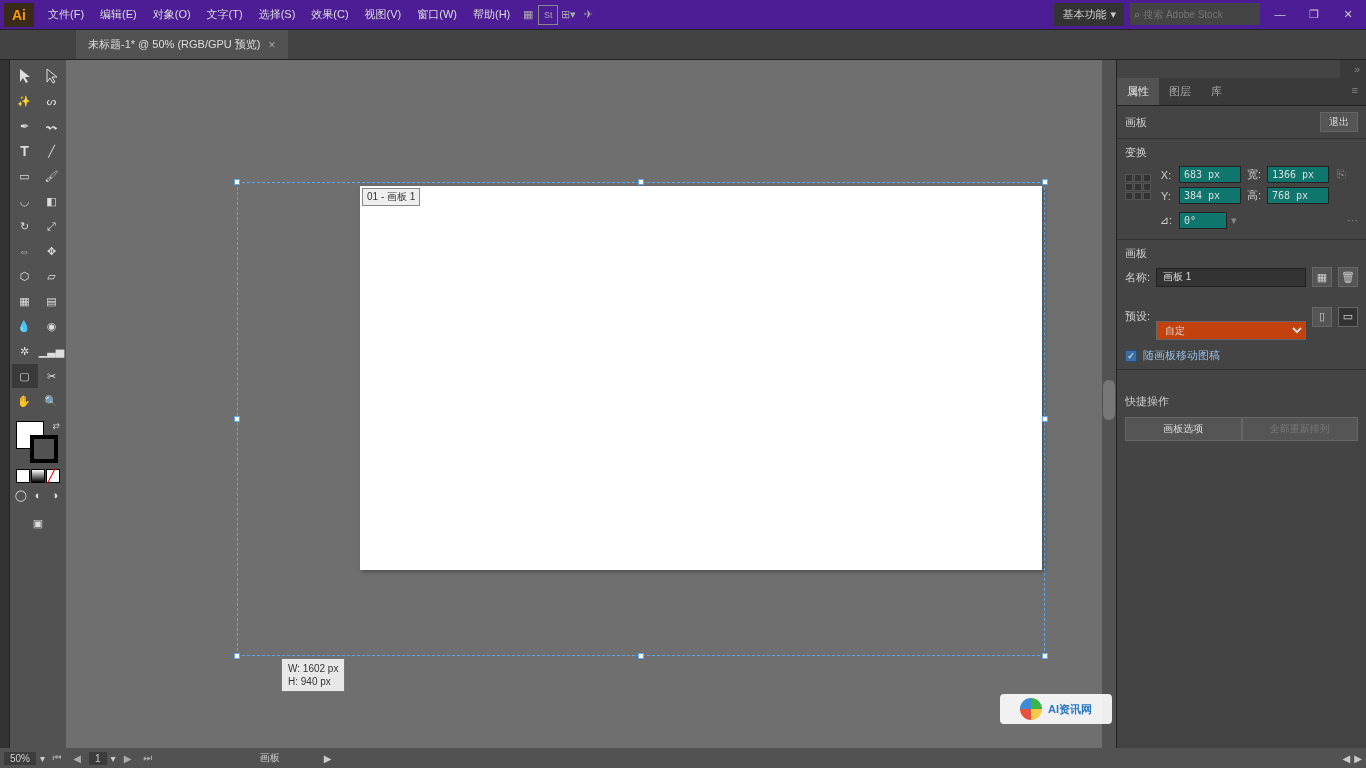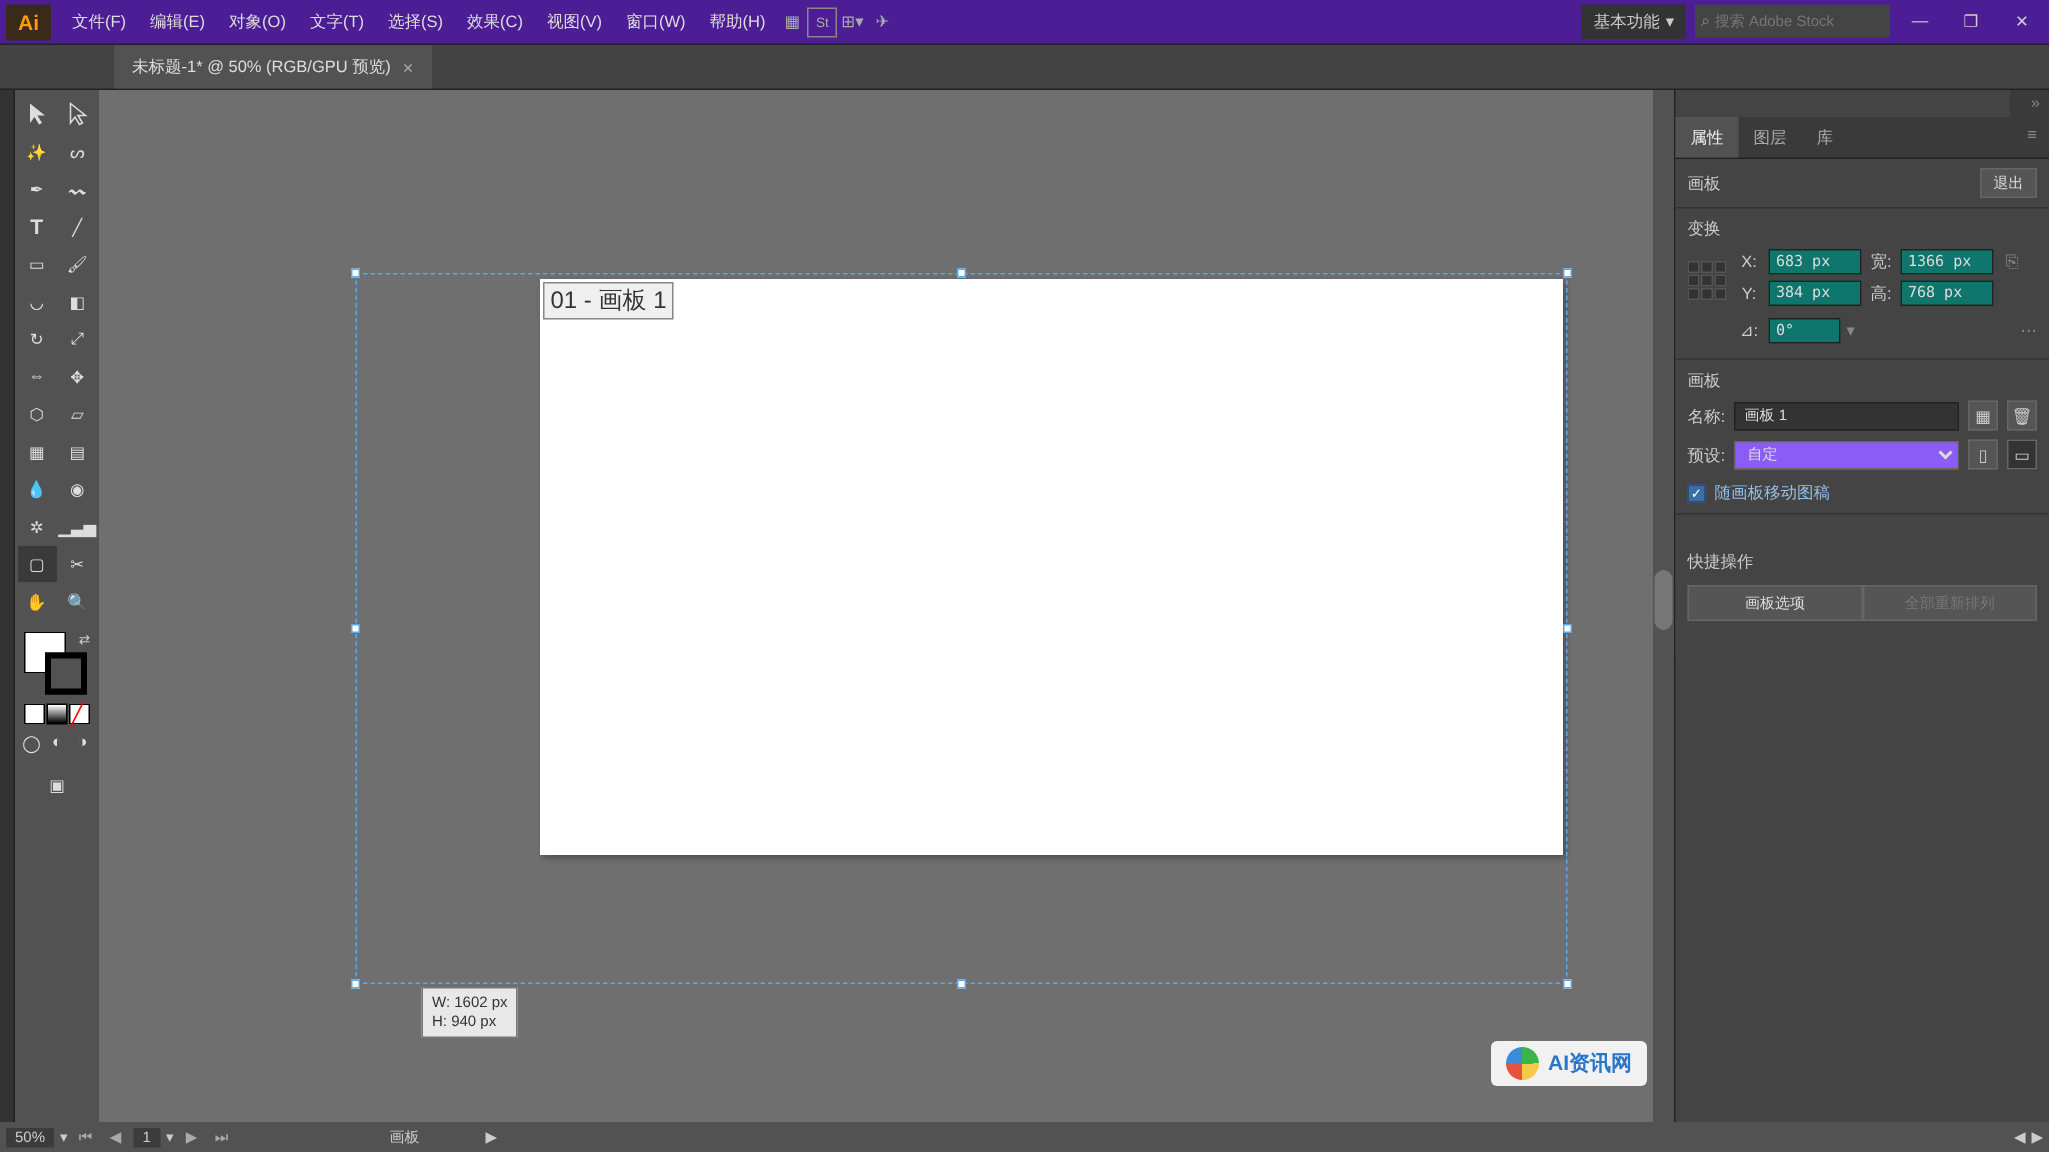--- a/index.html
+++ b/index.html
@@ -42,21 +42,21 @@
 .mini-swatches { display:flex; gap:1px; margin-bottom:4px; }
 .mini-sw { width:14px; height:14px; border:1px solid #000; }
 .draw-mode-row { display:flex; gap:1px; }
 .screen-mode { margin-top:8px; }
 
 
 .canvas-wrap { flex: 1; background: #6f6f6f; position: relative; overflow: hidden; }
 .artboard { position: absolute; background: #fff; box-shadow: 2px 2px 4px rgba(0,0,0,.3); left: 294px; top: 126px; width: 682px; height: 384px;}
 .selection-box { position: absolute; border: 1px dashed #5ba7e8; left: 171px; top: 122px; width: 808px; height: 474px;}
 .sel-handle { position: absolute; width: 6px; height: 6px; background: #fff; border: 1px solid #5ba7e8; }
-.artboard-label { position: absolute; background: #efefef; border: 1px solid #888; padding: 1px 4px; font-size: 16px; color: #333; left: 296px; top: 128px;}
+.artboard-label { position: absolute; background: #efefef; border: 1px solid #888; padding: 1px 4px; font-size: 10px; color: #333; left: 296px; top: 128px;}
 .size-tip { position: absolute; background: #e8e8e8; border: 1px solid #777; padding: 3px 6px; font-size: 10px; color: #333; line-height: 1.3; left: 215px; top: 598px;}
 .canvas-scroll-v { position:absolute; right:0; top:0; width:14px; height:100%; background:#525252; }
 .canvas-scroll-v .thumb { position:absolute; top:320px; width:12px; left:1px; height:40px; background:#777; border-radius:6px; }
 
 
 .status { height: 20px; background: #525252; display: flex; align-items: center; gap: 4px; padding: 0 4px; font-size: 10px; color: #ccc; }
 .status .field { background: #3c3c3c; padding: 1px 6px; }
 .status .nav-btn { width: 16px; height: 14px; display:flex; align-items:center; justify-content:center; color:#aaa; }
 .status .spacer { flex:1; }
 
@@ -72,29 +72,29 @@
 .t-row { display: flex; align-items: center; gap: 4px; margin-bottom: 4px; }
 .t-label { width: 18px; text-align: center; color: #ccc; }
 .t-input { width: 62px; background: #0f766e; border: 1px solid #222; color: #ddd; padding: 2px 4px; font-size: 10px; font-family: monospace; }
 .ref-grid { width: 26px; height: 26px; display:grid; grid-template-columns:repeat(3,1fr); grid-template-rows:repeat(3,1fr); gap:1px; margin-right:6px;}
 .ref-grid span { background:#333; border:1px solid #555; }
 .link-icon { color:#888; margin-left:4px; }
 .section { border-top: 1px solid #333; padding: 6px 8px; }
 .artboard-name-row { display: flex; align-items: center; gap: 6px; }
 .artboard-name-row input { flex: 1; background: #333; border: 1px solid #222; color: #ddd; padding: 3px 6px; font-size: 10px; }
 .preset-row { display: flex; align-items: center; gap: 6px; margin-top: 6px; }
-.preset-row select { flex:1; background:#8b5cf6; color:#ddd; border:1px solid #666; padding:2px 4px; font-size:10px; }
+.preset-row select { flex:1; background:#c2410c; color:#ddd; border:1px solid #666; padding:2px 4px; font-size:10px;margin-top:28px; }
 .orient-btn { width:20px; height:20px; background:#555; border:1px solid #666; display:flex; align-items:center; justify-content:center; }
 .checkbox-row { display:flex; align-items:center; gap:6px; margin-top:8px; color:#95bfe7; font-size:11px; }
 .checkbox-row .cb { width:12px; height:12px; background:#3a6ea5; border:1px solid #2a4e75; display:flex; align-items:center; justify-content:center; color:#fff; font-size:9px;}
 .quick-actions { border-top:1px solid #333; padding:24px 8px; }
 .qa-btns { display:flex; gap:0; margin-top:8px; }
 .qa-btn { flex:1; background:#555; color:#ddd; border:1px solid #666; padding:4px 0; font-size:10px; text-align:center; }
 .qa-btn.disabled { color:#777; }
-.watermark { position:absolute; bottom:24px; right:18px; display:flex; align-items:center; gap:6px; background:rgba(255,255,255,.9); padding:4px 10px; border-radius:4px; font-size:14px; color:#2a77c8; font-weight:bold;}
+.watermark { position:absolute; bottom:24px; right:4px; display:flex; align-items:center; gap:6px; background:rgba(255,255,255,.9); padding:4px 20px; border-radius:4px; font-size:11px; color:#2a77c8; font-weight:bold;}
 .watermark .logo { width:22px; height:22px; background: conic-gradient(#3bb54a 0 90deg,#f7c948 90deg 180deg,#e8513d 180deg 270deg,#3a8bd8 270deg 360deg); border-radius:50%; position:relative;}
 </style>
 </head>
 <body>
 
 <div class="menubar">
   <div class="ai-logo">Ai</div>
   <div class="menu-item">文件(F)</div>
   <div class="menu-item">编辑(E)</div>
   <div class="menu-item">对象(O)</div>

